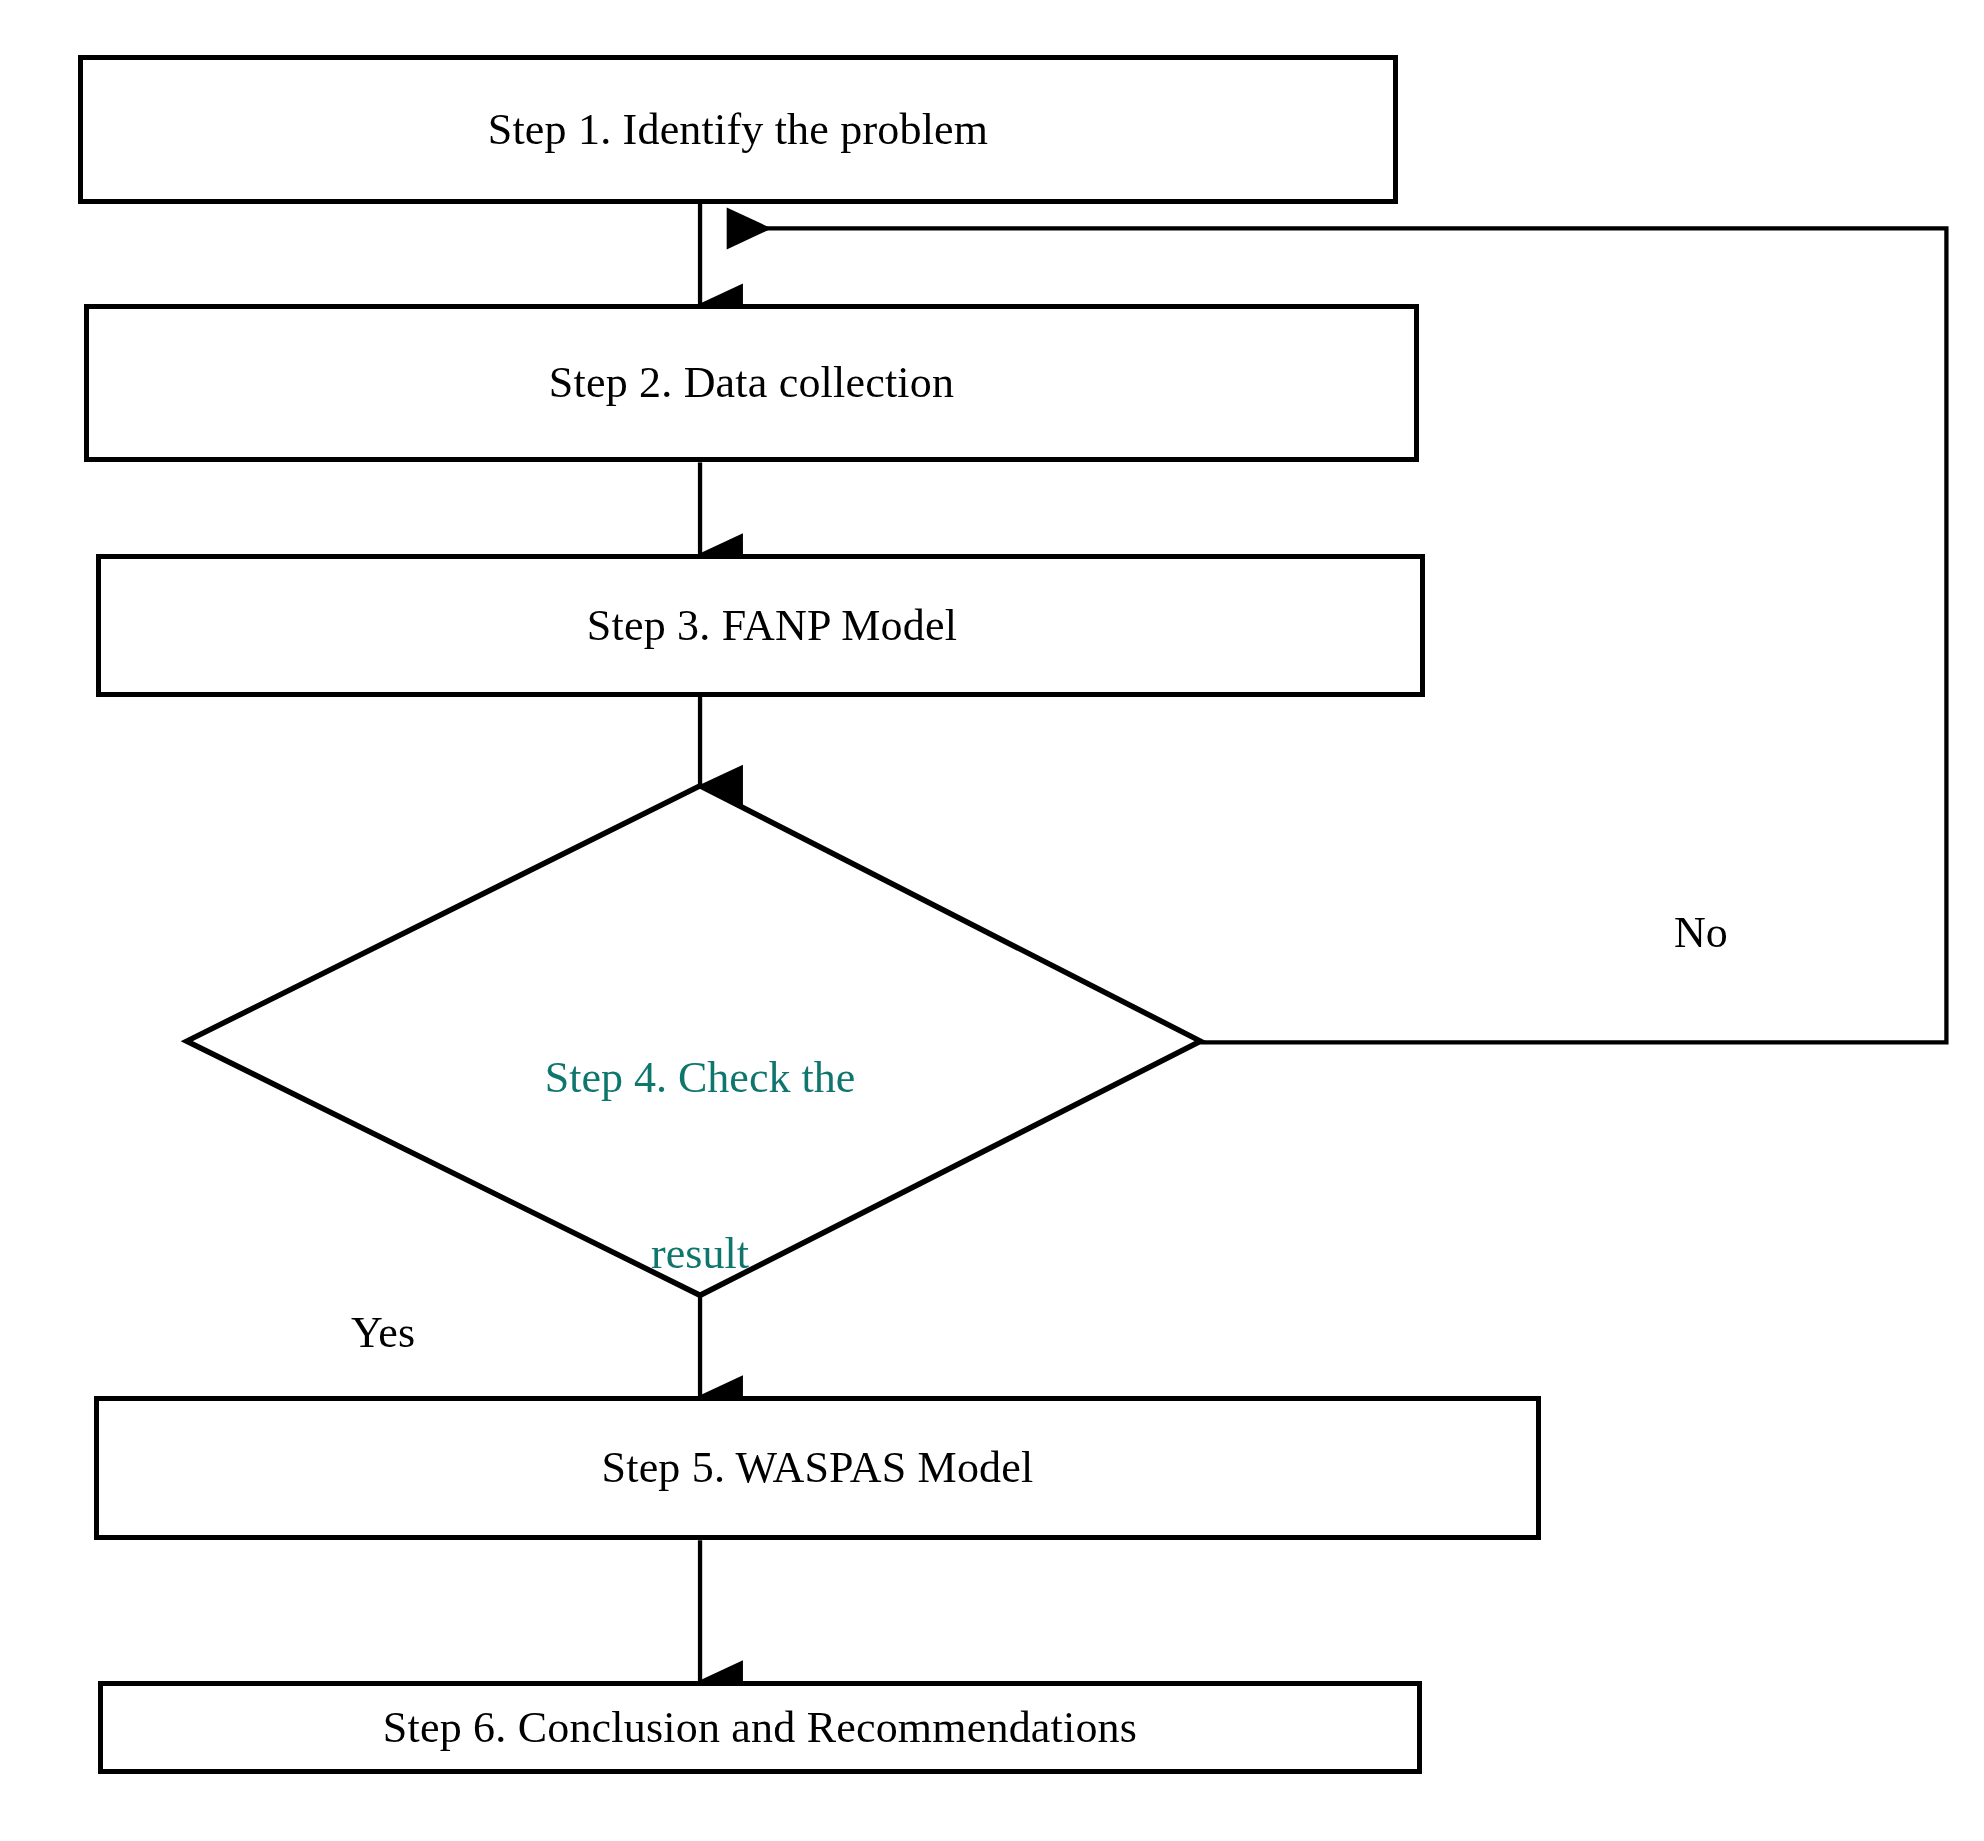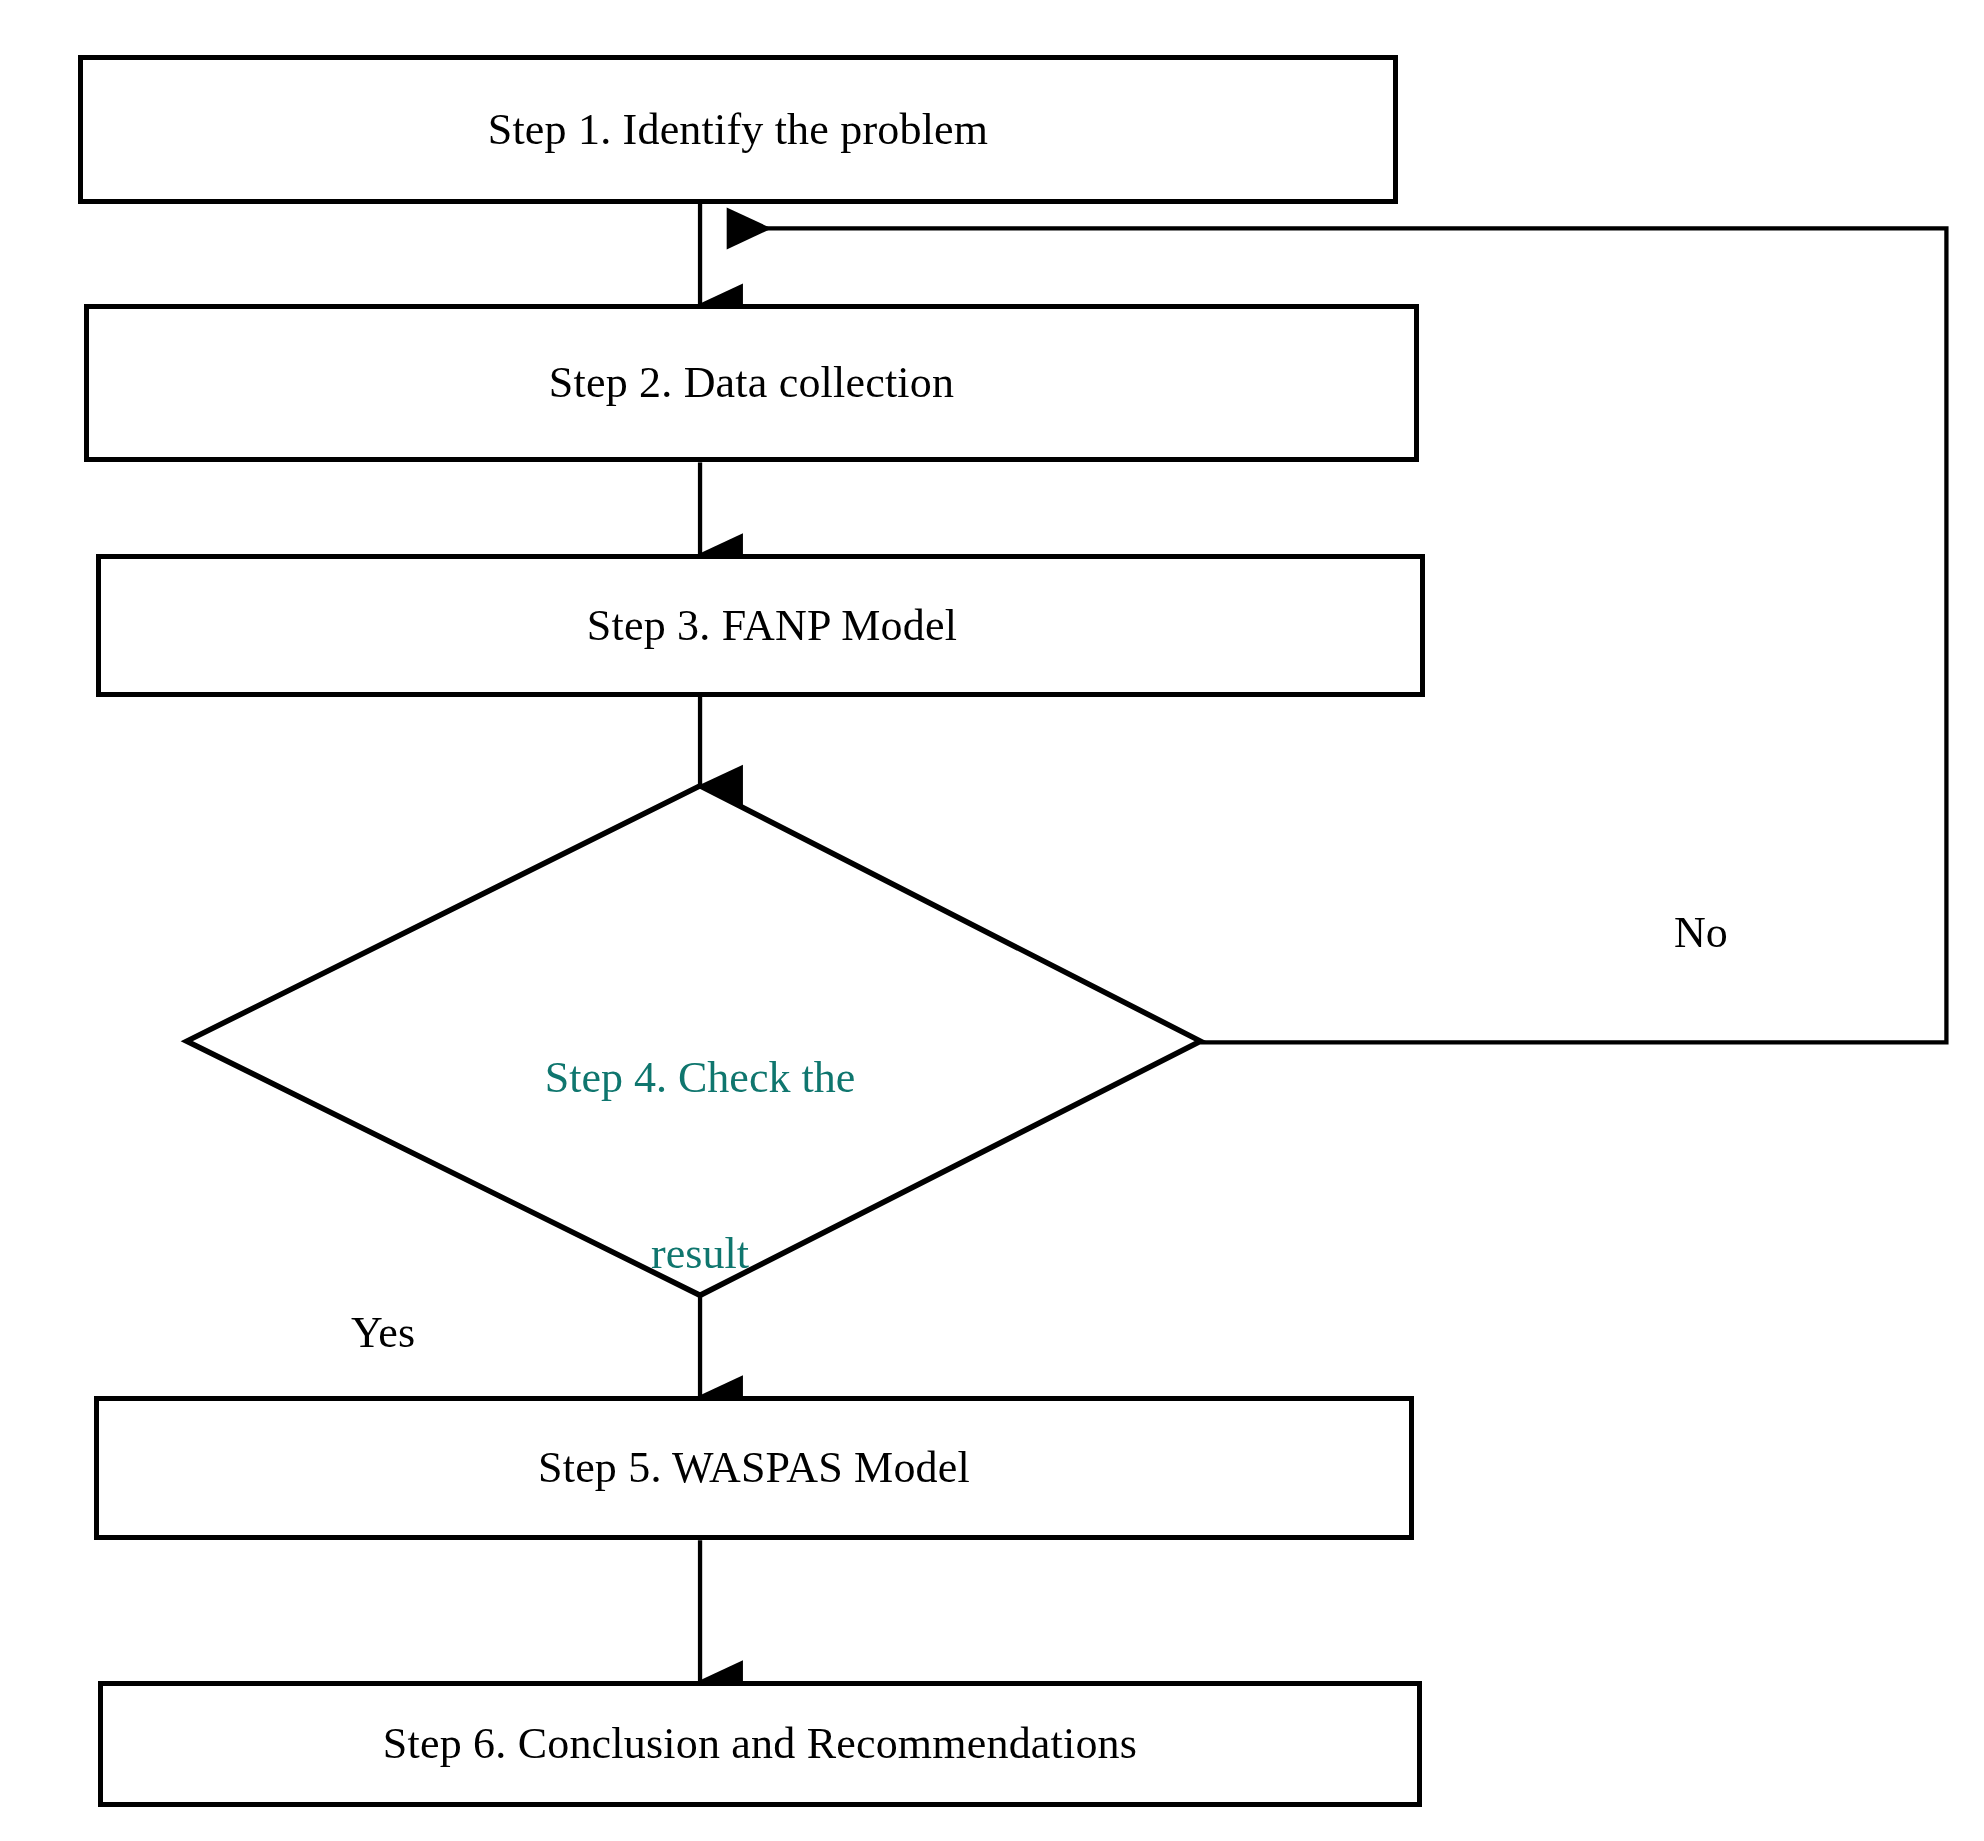--- a/index.html
+++ b/index.html
@@ -101,25 +101,25 @@
 
   <div class="node-box" style="left:52px; top:554px; width:1329px; height:143px;padding-left:23px;">
     <span class="node-label">Step 3. FANP Model</span>
   </div>
 
   <div class="diamond-label" style="left:394px; top:946px; width:612px;">
     <div>Step 4. Check the</div>
     <div>result</div>
   </div>
 
-  <div class="node-box" style="left:50px; top:1396px; width:1320px; height:144px;">
+  <div class="node-box" style="left:50px; top:1396px; width:1447px; height:144px;">
     <span class="node-label">Step 5. WASPAS Model</span>
   </div>
 
-  <div class="node-box" style="left:54px; top:1681px; width:1324px; height:126px;">
+  <div class="node-box" style="left:54px; top:1681px; width:1324px; height:93px;">
     <span class="node-label">Step 6. Conclusion and Recommendations</span>
   </div>
 
   <div class="edge-label" style="left:1674px; top:911px;">No</div>
 
   <div class="edge-label" style="left:351px; top:1311px;">Yes</div>
 
 </div>
 
 

